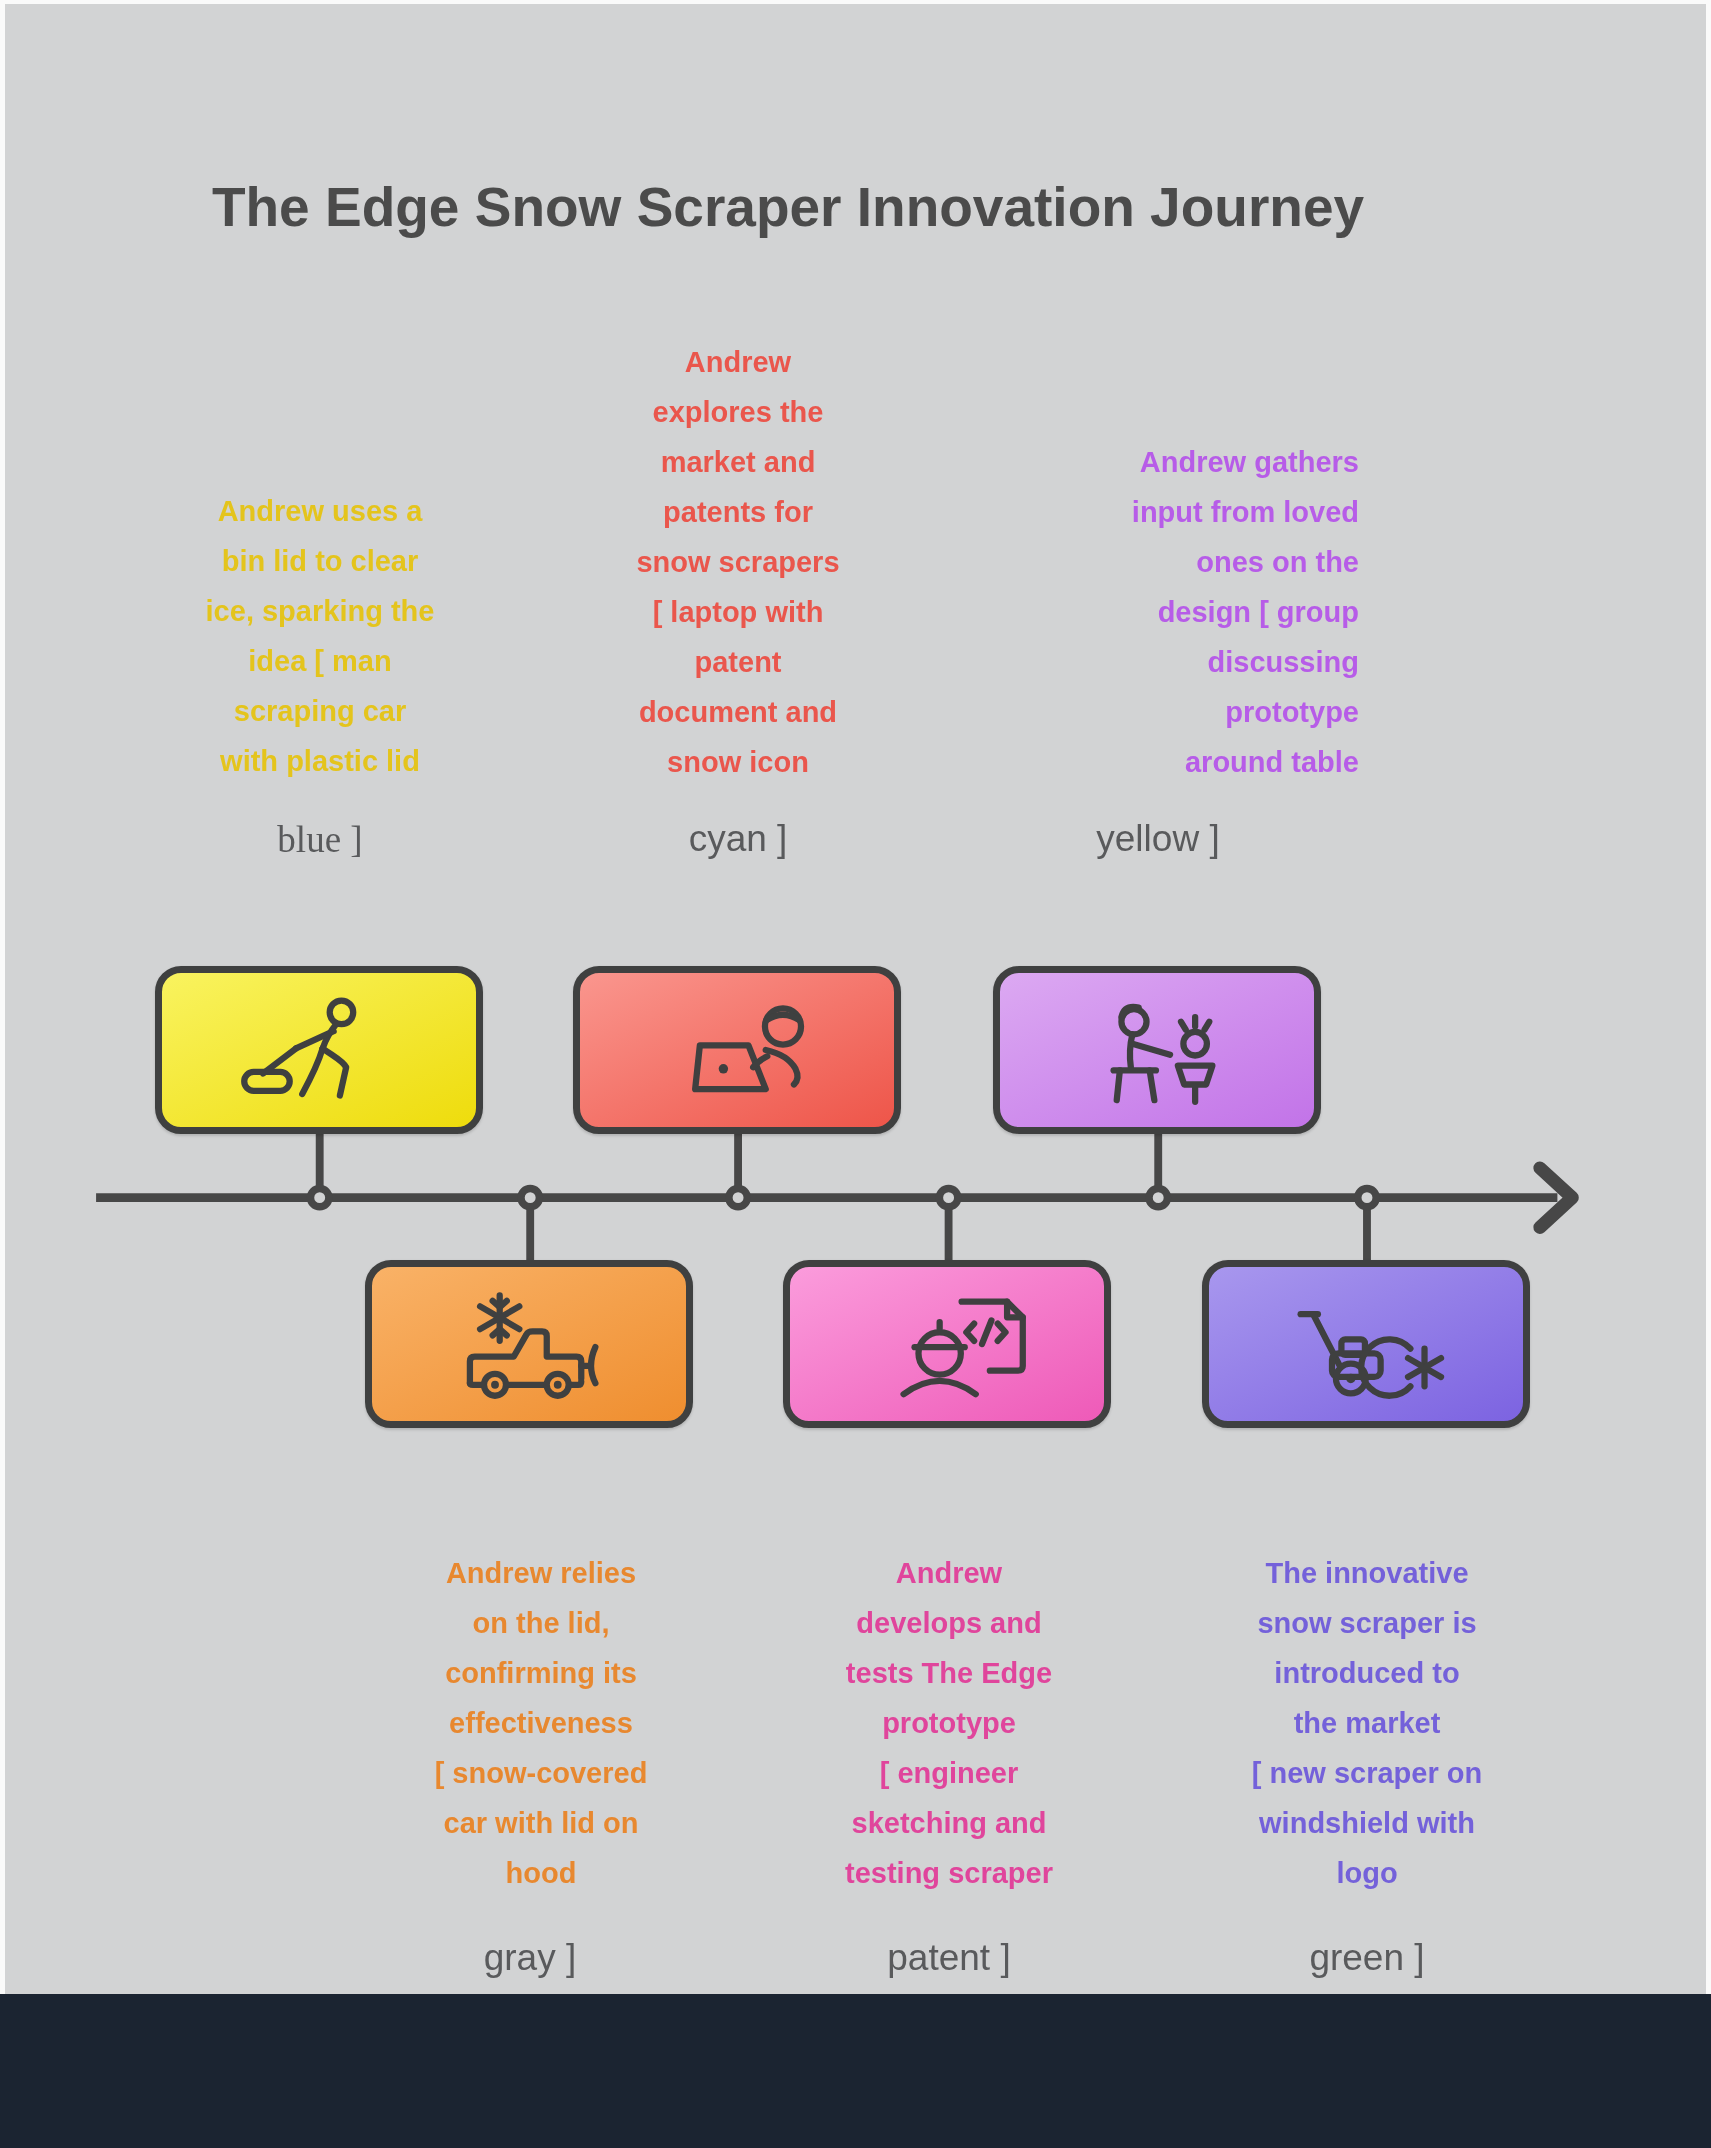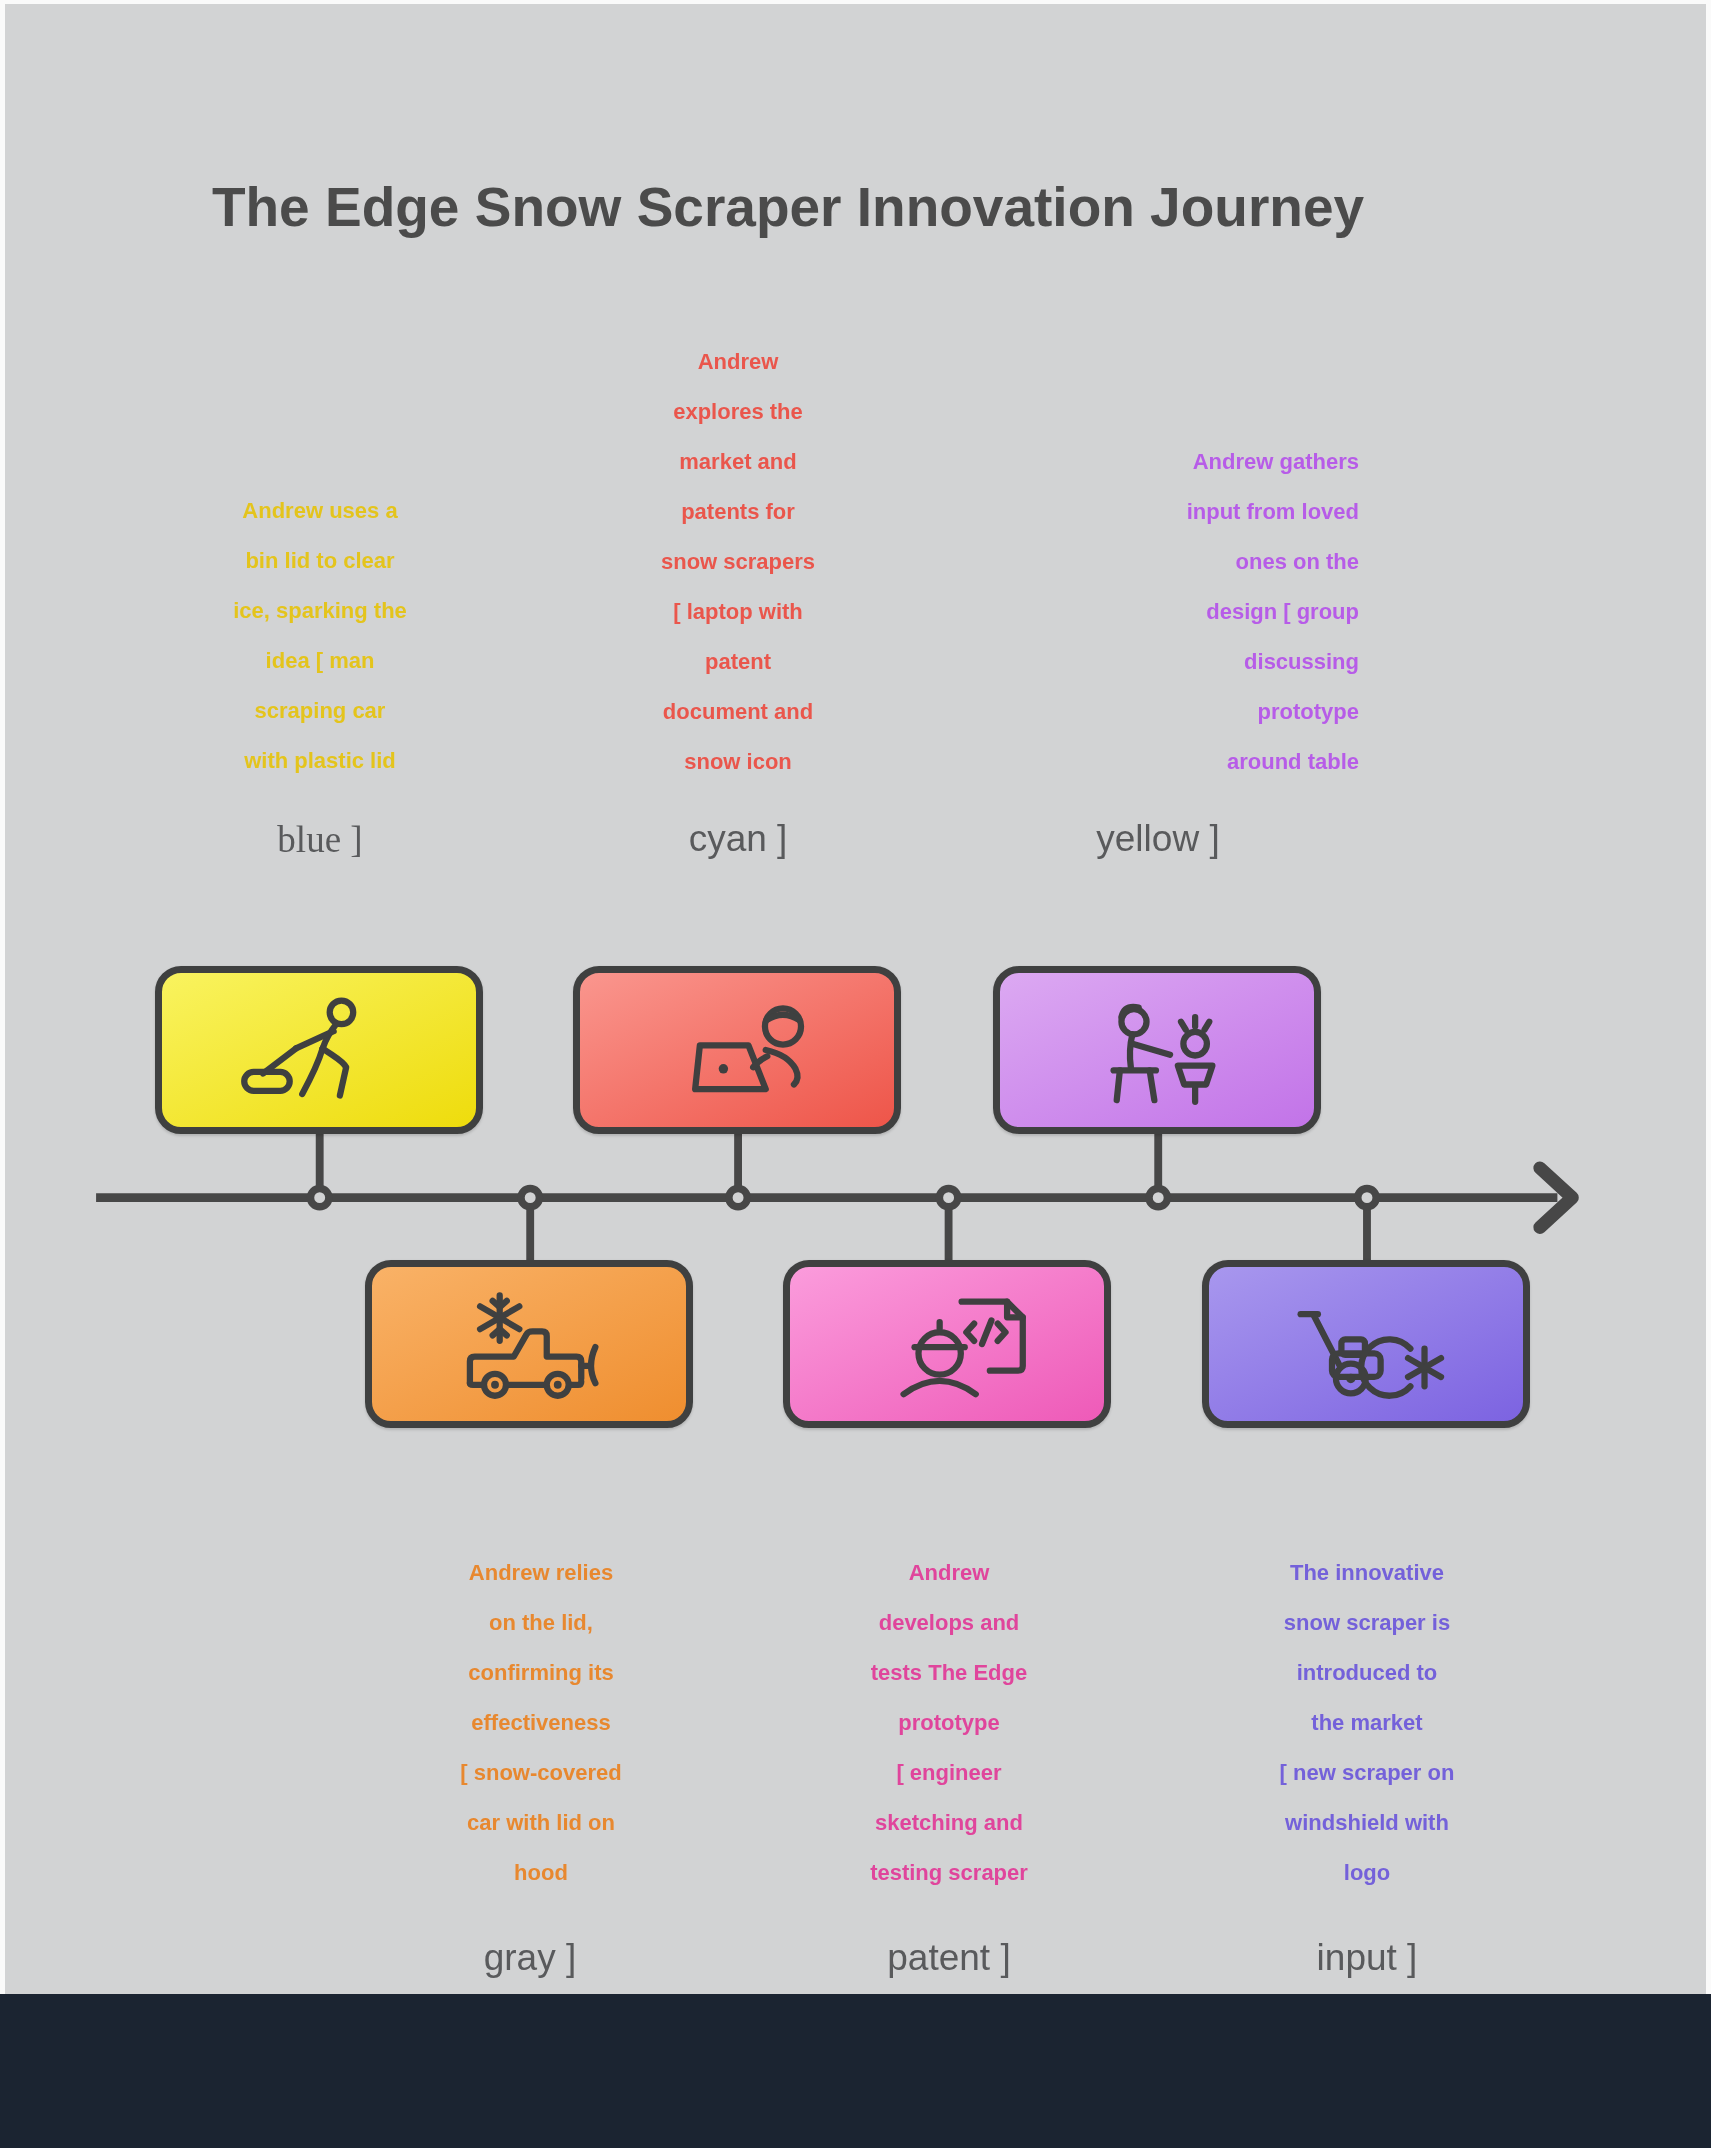--- a/index.html
+++ b/index.html
@@ -16,21 +16,21 @@
     position:absolute;left:0;top:1994px;width:1712px;height:155px;
     background:#1b2431;
   }
   .page-title{
     position:absolute;left:0;top:175px;width:1576px;
     text-align:center;font-size:55px;font-weight:bold;color:#4b4b4b;
     letter-spacing:0px;
   }
   .desc{
     position:absolute;width:402px;
-    font-size:22px;font-weight:bold;line-height:50px;
+    font-size:29px;font-weight:bold;line-height:50px;
     text-align:center;white-space:pre-line;
   }
   .bracket-label{
     position:absolute;width:402px;
     font-size:37px;font-weight:400;color:#595a5c;text-align:center;
   }
   
   .desc.m0{left:119px;top:486px;}
   .desc.m1{left:537px;top:337px;}
   .desc.m2{left:957px;top:437px;}
@@ -111,21 +111,21 @@
 the market
 [ new scraper on
 windshield with
 logo</div>
 
 <div class="bracket-label m0" style="color: rgb(89, 90, 92); font-family: Liberation Serif, serif;">blue ]</div>
 <div class="bracket-label m1" style="color: rgb(89, 90, 92); text-align: center;">cyan ]</div>
 <div class="bracket-label m2" style="color: rgb(89, 90, 92);">yellow ]</div>
 <div class="bracket-label m3" style="color: rgb(89, 90, 92);">gray ]</div>
 <div class="bracket-label m4" style="color: rgb(89, 90, 92);">patent ]</div>
-<div class="bracket-label m5" style="color: rgb(89, 90, 92);">input ]</div>
+<div class="bracket-label m5" style="color: rgb(89, 90, 92);">green ]</div>
 
 <svg class="timeline-svg" viewBox="0 0 1960 2460">
   <g stroke="#474747" fill="none">
     <line x1="366" y1="1298" x2="366" y2="1371" stroke-width="9"></line>
     <line x1="845" y1="1298" x2="845" y2="1371" stroke-width="9"></line>
     <line x1="1326" y1="1298" x2="1326" y2="1371" stroke-width="9"></line>
     <line x1="607" y1="1371" x2="607" y2="1447" stroke-width="9"></line>
     <line x1="1086" y1="1371" x2="1086" y2="1447" stroke-width="9"></line>
     <line x1="1565" y1="1371" x2="1565" y2="1447" stroke-width="9"></line>
     <line x1="110" y1="1371" x2="1783" y2="1371" stroke-width="10"></line>

